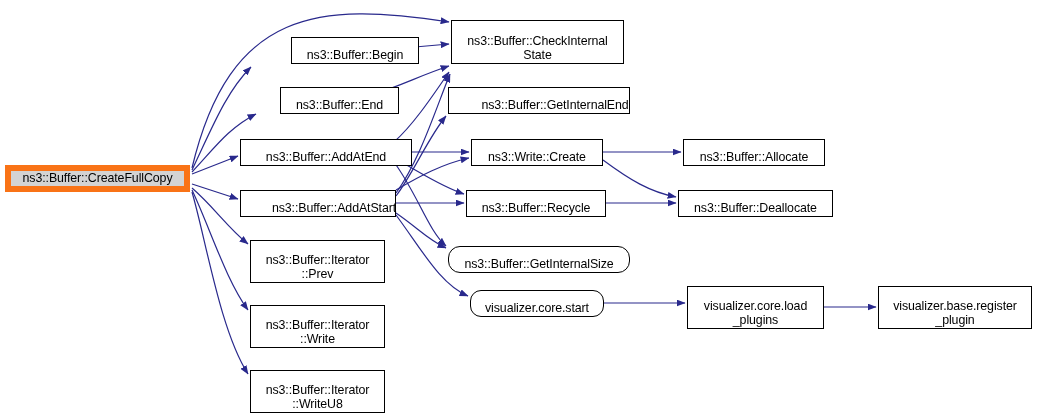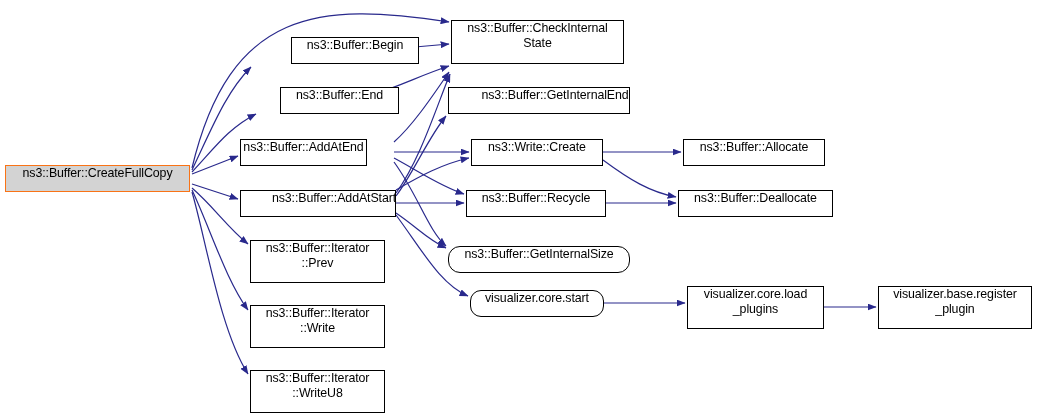--- a/index.html
+++ b/index.html
@@ -25,33 +25,33 @@
     width: 1041px;
     height: 418px;
     pointer-events: none;
   }
   .node {
     position: absolute;
     box-sizing: border-box;
     border: 1px solid #000000;
     background: #ffffff;
     display: flex;
-    align-items: flex-start;
+    align-items: flex-end;
     justify-content: center;
     text-align: center;
     font-size: 12.4px;
     line-height: 1.18;
     color: #000000;
     white-space: pre-line;
     letter-spacing: -0.1px;
     z-index: 2;
   }
   .node.root {
     background: #d3d3d3;
-    border: 1px solid #f97316;
+    border: 6px solid #f97316;
   }
   .node-label {
     display: block;
     padding: 0 2px;
   }
 </style>
 </head>
 <body>
 
 <div id="graph-canvas">
@@ -91,21 +91,21 @@
       </g>
   </svg>
 
   <div id="nodes-layer">
       <div class="node root" style="left: 5px; top: 165px; width: 185px; height: 27px;"><span class="node-label">ns3::Buffer::CreateFullCopy</span></div>
       <div class="node" style="left: 253px; top: 37px; width: 128px; height: 27px; margin-left: 38px;"><span class="node-label">ns3::Buffer::Begin</span></div>
       <div class="node" style="left: 451px; top: 20px; width: 173px; height: 44px;"><span class="node-label">ns3::Buffer::CheckInternal
 State</span></div>
       <div class="node" style="left: 258px; top: 87px; width: 119px; height: 27px; margin-left: 22px;"><span class="node-label">ns3::Buffer::End</span></div>
       <div class="node" style="left: 448px; top: 87px; width: 182px; height: 27px; padding-left: 32px;"><span class="node-label">ns3::Buffer::GetInternalEnd</span></div>
-      <div class="node" style="left: 240px; top: 139px; width: 127px; height: 27px;"><span class="node-label">ns3::Buffer::AddAtEnd</span></div>
+      <div class="node" style="left: 240px; top: 139px; width: 172px; height: 27px;"><span class="node-label">ns3::Buffer::AddAtEnd</span></div>
       <div class="node" style="left: 471px; top: 139px; width: 132px; height: 27px;"><span class="node-label">ns3::Write::Create</span></div>
       <div class="node" style="left: 683px; top: 139px; width: 142px; height: 27px;"><span class="node-label">ns3::Buffer::Allocate</span></div>
       <div class="node" style="left: 240px; top: 190px; width: 156px; height: 27px; padding-left: 32px;"><span class="node-label">ns3::Buffer::AddAtStart</span></div>
       <div class="node" style="left: 466px; top: 190px; width: 140px; height: 27px;"><span class="node-label">ns3::Buffer::Recycle</span></div>
       <div class="node" style="left: 678px; top: 190px; width: 155px; height: 27px;"><span class="node-label">ns3::Buffer::Deallocate</span></div>
       <div class="node" style="left: 250px; top: 240px; width: 135px; height: 43px;"><span class="node-label">ns3::Buffer::Iterator
 ::Prev</span></div>
       <div class="node" style="left: 448px; top: 246px; width: 182px; height: 27px; border-radius: 12px;"><span class="node-label">ns3::Buffer::GetInternalSize</span></div>
       <div class="node" style="left: 470px; top: 290px; width: 134px; height: 27px; border-radius: 11px;"><span class="node-label">visualizer.core.start</span></div>
       <div class="node" style="left: 687px; top: 286px; width: 137px; height: 43px;"><span class="node-label">visualizer.core.load

